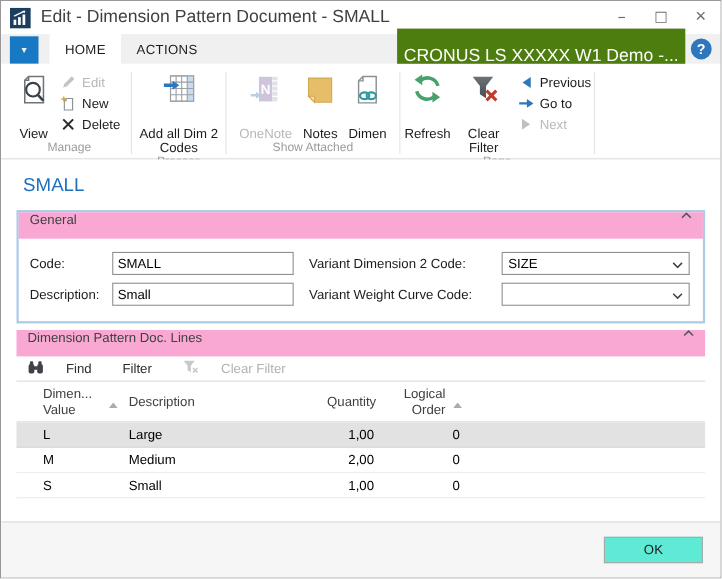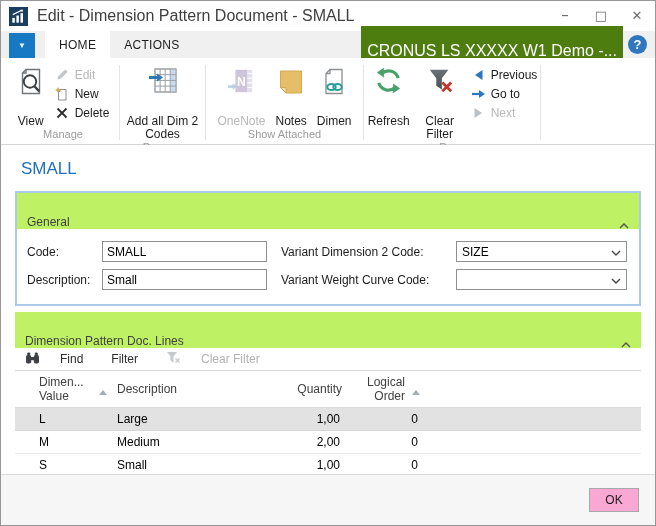--- a/index.html
+++ b/index.html
@@ -35,21 +35,21 @@
   .w72{width:72px}.w40{width:40px}
   .bigbtn.disabled .blabel{color:#b8b8b8}
   .smallcol{display:flex;flex-direction:column;margin-left:2px;padding-top:4px}
   .smallbtn{display:flex;align-items:center;height:19px;gap:5px;padding:0 4px;color:#1c1c1c;cursor:default;white-space:nowrap}
   .smallbtn.disabled{color:#b8b8b8}
   .sicon{width:15px;height:15px;display:flex;align-items:center;justify-content:center;flex:0 0 auto}
 
   
   .content{flex:1;background:#fff;padding:0 14px;overflow:hidden}
   .page-title{font-size:17px;font-weight:normal;color:#1e70bf;margin:14px 0 12px 6px}
-  .sec-header{height:36px;background:#bef264;display:flex;align-items:flex-end;padding:0 10px;color:#404040;cursor:default}
+  .sec-header{height:24px;background:#f9a8d4;display:flex;align-items:flex-start;padding:0 10px;color:#404040;cursor:default}
   .sec-header .chev{margin-left:auto;display:flex}
   .general-box{border:2px solid #abc9e8}
   .general-fields{display:grid;grid-template-columns:75px 165px 14px 175px 1fr;row-gap:7px;padding:12px 12px 14px 10px;align-items:center}
   .fld-label{color:#1c1c1c}
   input.txt{height:21px;width:100%;border:1px solid #8f8f8f;padding:1px 4px;font:inherit;color:#000;background:#fff}
   .combo{height:21px;border:1px solid #8f8f8f;display:flex;align-items:center;padding:0 5px;background:#fff;cursor:default}
   .combo .cval{flex:1;color:#000}
   .lines-header{margin-top:6px}
   .lines-toolbar{height:23px;display:flex;align-items:center;padding-left:10px;border-bottom:1px solid #dcdcdc}
   .tbtn{display:flex;align-items:center;gap:20px;margin-right:28px;color:#2c2c2c;cursor:default}
@@ -59,21 +59,21 @@
   .th-two span{display:block;line-height:14px}
   .th-right{text-align:right}
   .th-order{display:flex;justify-content:flex-end;align-items:center;gap:7px}
   .sort-arrow{display:flex;margin-top:6px}
   .trow{display:grid;grid-template-columns:60px 18px 165px 60px 78px 1fr;padding-left:24px;height:23px;align-items:center;border-bottom:1px solid #ececec;color:#000;cursor:default}
   .trow.selected{background:#e2e2e2;border-color:#d6d6d6}
   .td-right{text-align:right;padding-right:2px}
 
   
   .footer{flex:0 0 51px;border-top:1px solid #d9d9d9;background:#f6f6f6;display:flex;align-items:center;justify-content:flex-end;padding-right:16px}
-  .ok-btn{width:50px;height:24px;background:#f9a8d4;border:1px solid #a9a9a9;font:inherit;color:#1c1c1c;cursor:default}
+  .ok-btn{width:90px;height:24px;background:#5eead4;border:1px solid #a9a9a9;font:inherit;color:#1c1c1c;cursor:default}
 </style>
 </head>
 <body>
 
 <div class="window">
 
   <div class="titlebar">
     <span class="app-icon">
       <svg width="19" height="19" viewBox="0 0 20 20">
           <rect width="20" height="20" fill="#1c3e5e"></rect>

